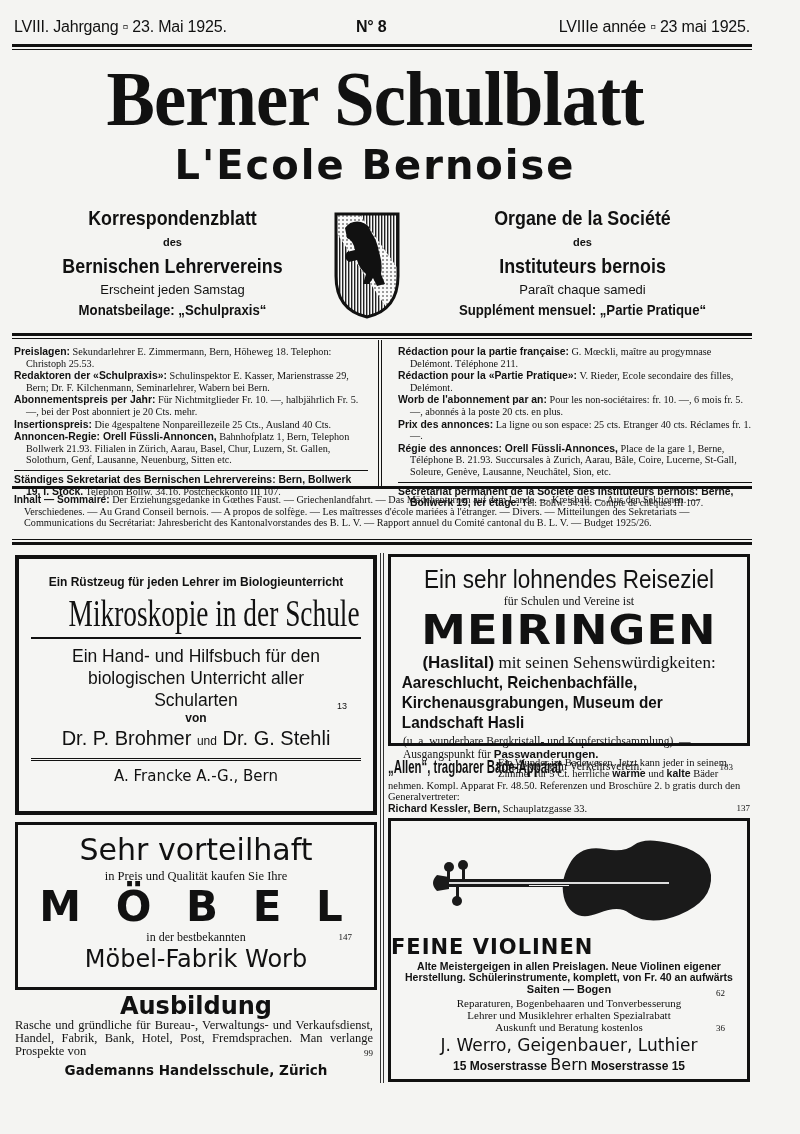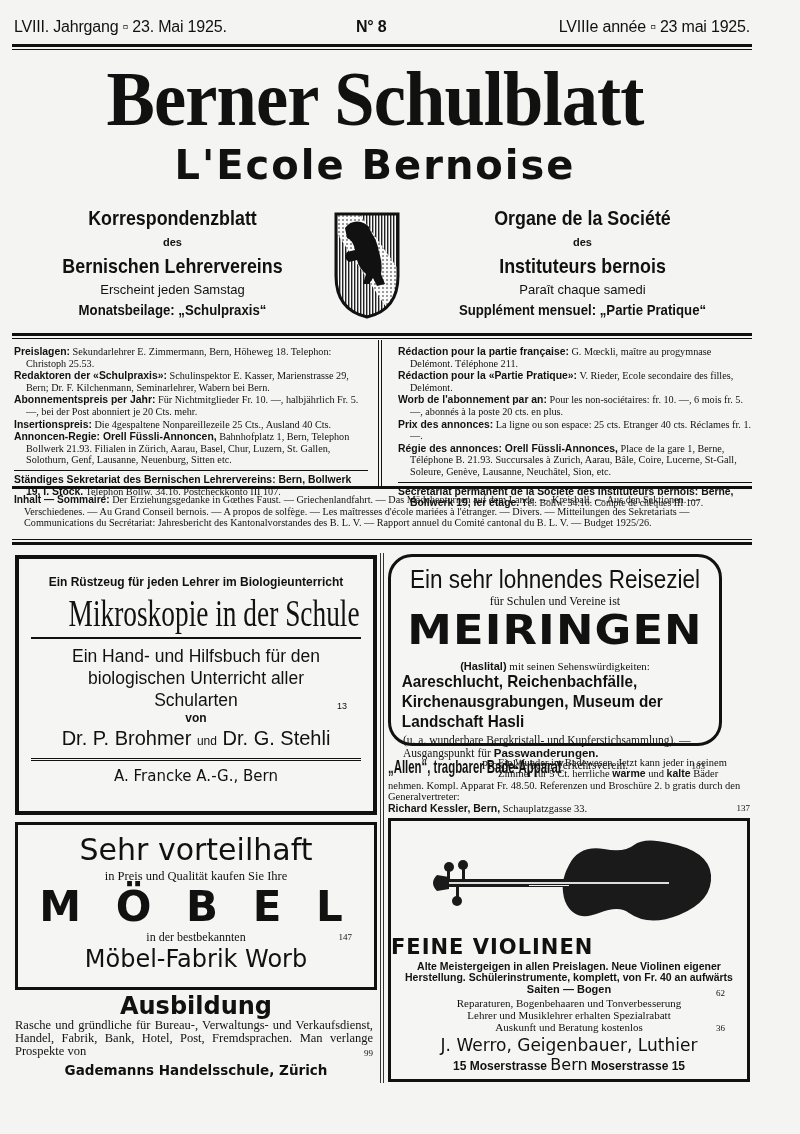--- a/index.html
+++ b/index.html
@@ -142,25 +142,25 @@
   <div class="c sans" style="font-size:12px; font-weight:bold;">von</div>
   <div class="c sans" style="font-size:20px; margin-top:2px;">
     <span>Dr. P. Brohmer</span>
     <span style="font-size:12px;">und</span>
     <span>Dr. G. Stehli</span>
   </div>
   <div style="border-top:1px solid #111; border-bottom:1px solid #111; height:3px; margin:8px 12px 6px;"></div>
   <div class="c dv" style="font-size:15px;">A. Francke A.-G., Bern</div>
 </div>
 
-<div class="abs ad-box-thin" style="left:388px; top:554px; width:334px; height:192px;border-radius:24px;">
+<div class="abs ad-box-thin" style="left:388px; top:554px; width:362px; height:192px;">
   <div class="c" style="font-size:25px; margin-top:8px; font-family:'Liberation Sans', sans-serif; transform:scaleX(0.9);">Ein sehr lohnendes Reiseziel</div>
   <div class="c" style="font-size:12px;">für Schulen und Vereine ist</div>
   <div class="c dv" style="font-size:40px; font-weight:bold; letter-spacing:1px; line-height:42px; transform:scaleX(1.12);">MEIRINGEN</div>
-  <div class="c" style="font-size:11px; margin-top:9px;"><b class="sans">(Haslital)</b> <span>mit seinen Sehenswürdigkeiten:</span></div>
+  <div class="c" style="font-size:17px; margin-top:2px;"><b class="sans">(Haslital)</b> <span>mit seinen Sehenswürdigkeiten:</span></div>
   <div class="sans" style="font-size:17px; font-weight:bold; line-height:20px; padding:0 12px; transform:scaleX(0.9); transform-origin:left; width:380px;">Aareschlucht, Reichenbachfälle, Kirchenausgrabungen, Museum der Landschaft Hasli</div>
   <div style="font-size:11.5px; line-height:12.5px; padding:2px 12px 0;"><span>(u. a. wunderbare Bergkristall- und Kupferstichsammlung). — Ausgangspunkt für</span> <b class="sans">Passwanderungen.</b></div>
   <div class="c" style="font-size:11.5px; position:relative;">
     <span>Prospekte beim Verkehrsverein.</span>
     <span class="num" style="position:absolute; right:14px; top:2px;">183</span>
   </div>
 </div>
 
 <div class="abs" style="left:388px; top:757px; width:362px; font-size:10.5px; line-height:11.4px;">
   <span class="sans" style="font-size:19px; font-weight:bold; float:left; transform:scaleX(0.6); transform-origin:left; width:110px; white-space:nowrap; line-height:20px; margin-right:0px;">„Allen“, tragbarer Bade-Apparat</span>

